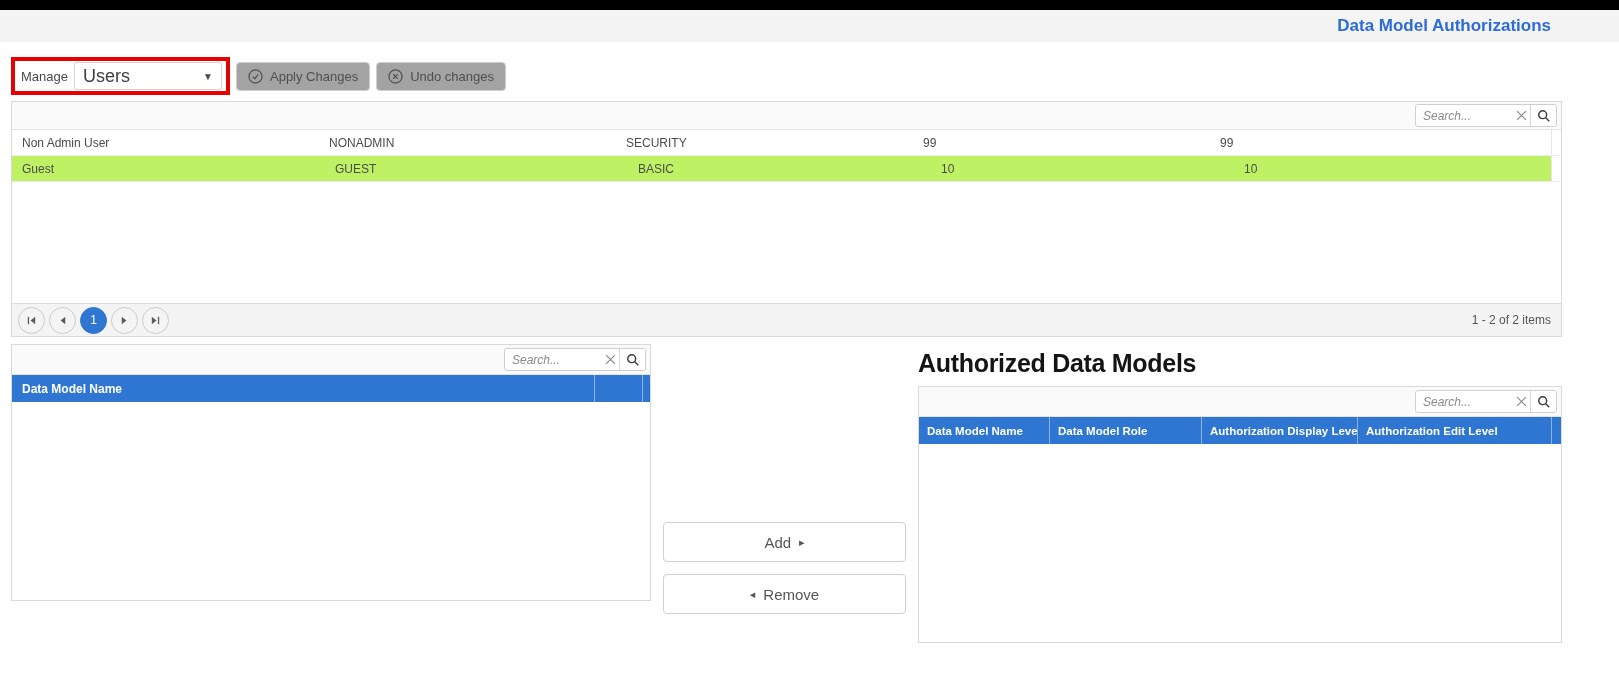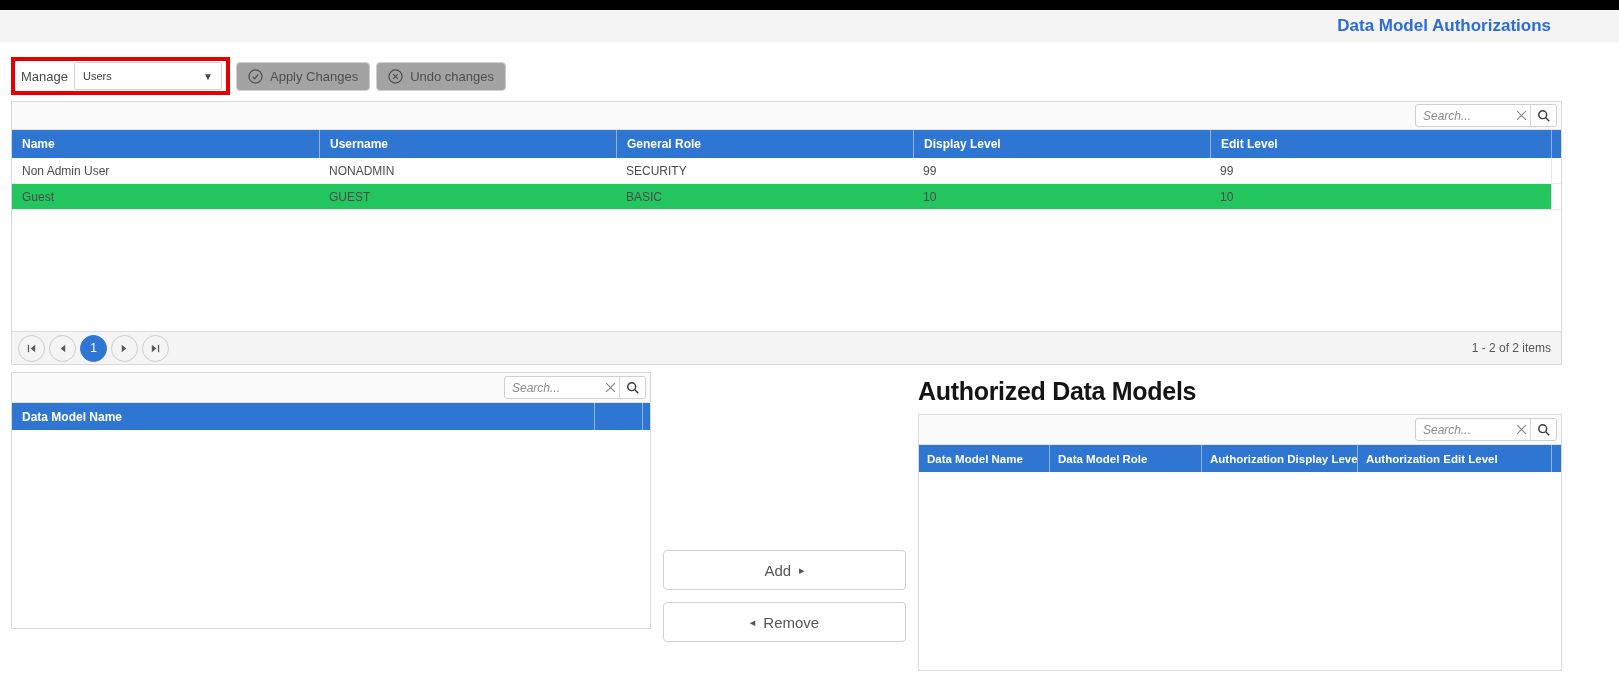--- a/index.html
+++ b/index.html
@@ -13,21 +13,21 @@
 
   .content { padding:0 0 0 11px; width:1562px; }
 
   
   .manage-row { margin-top:15px; display:flex; align-items:center; height:38px; }
   .manage-annotation { display:flex; align-items:center; border:4px solid #e60000;
     padding:1px 4px 1px 6px; height:38px; background:#fff; }
   .manage-label { font-size:13px; color:#4a4a4a; margin-right:6px; }
   .dropdown { width:148px; height:28px; border:1px solid #d4d4d4; border-radius:2px;
     background:#fff; display:flex; align-items:center; padding:0 8px; cursor:pointer; }
-  .dropdown .dd-value { flex:1; font-size:11px; color:#404040; }
+  .dropdown .dd-value { flex:1; font-size:18px; color:#404040; }
   .dropdown .caret { font-size:10px; color:#4a4a4a; }
   .btn { display:inline-flex; align-items:center; gap:7px; height:29px; padding:0 11px;
     background:#a3a3a3; border:1px solid #cfcfcf; border-radius:4px; margin-left:6px;
     font-size:13px; color:#4f4f4f; cursor:pointer; }
   .btn svg { display:block; }
 
   
   .panel { border:1px solid #d9d9d9; background:#fff; }
   .grid-toolbar { background:#fafafa; border-bottom:1px solid #e3e3e3; display:flex;
     justify-content:flex-end; align-items:center; padding:3px 4px; }
@@ -46,21 +46,21 @@
   .grid-header .hcell { font-size:12px; font-weight:bold; padding:0 10px; height:100%;
     display:flex; align-items:center; border-left:1px solid rgba(255,255,255,0.45);
     white-space:nowrap; overflow:hidden; }
   .grid-header .hcell:first-child { border-left:none; }
   .grid-header .gutter { border-left:1px solid rgba(255,255,255,0.45); height:100%; }
 
   .grid-row { display:grid; align-items:center; border-bottom:1px solid #ececec;
     font-size:12px; color:#4c4c4c; }
   .grid-row .cell { padding:0 10px; white-space:nowrap; overflow:hidden; }
   .grid-row .gutter { border-left:1px solid #e8e8e8; height:100%; background:#fff; }
-  .row-alt { background:#22c55e; }
+  .row-alt { background:#bef264;gap:6px; }
 
   
   .users-grid .grid-toolbar { height:28px; }
   .users-grid .grid-header { grid-template-columns:307px 297px 297px 297px 1fr 10px; height:28px; }
   .users-grid .grid-row { grid-template-columns:307px 297px 297px 297px 1fr 10px; height:26px; }
   .users-grid .body-filler { height:121px; background:#fff; }
   .grid-footer { height:33px; background:#f4f4f4; border-top:1px solid #dcdcdc;
     display:flex; align-items:center; justify-content:space-between; padding:0 10px 0 6px; }
   .pager { display:flex; align-items:center; gap:4px; }
   .pgbtn { width:27px; height:27px; border-radius:50%; border:1px solid #cbcbcb;
@@ -141,28 +141,20 @@
             </svg>
         </span>
         <span class="mag">
           <svg width="14" height="14" viewBox="0 0 16 16">
               <circle cx="6.5" cy="6.5" r="4.5" fill="none" stroke="#3d3d3d" stroke-width="1.7"></circle>
               <path d="M10 10 L14 14" stroke="#3d3d3d" stroke-width="1.7"></path>
             </svg>
         </span>
       </div>
     </div>
-    <div class="grid-header">
-      <div class="hcell">Name</div>
-      <div class="hcell">Username</div>
-      <div class="hcell">General Role</div>
-      <div class="hcell">Display Level</div>
-      <div class="hcell">Edit Level</div>
-      <div class="gutter"></div>
-    </div>
     <div class="grid-row">
       <div class="cell">Non Admin User</div>
       <div class="cell">NONADMIN</div>
       <div class="cell">SECURITY</div>
       <div class="cell">99</div>
       <div class="cell">99</div>
       <div class="gutter"></div>
     </div>
     <div class="grid-row row-alt">
       <div class="cell">Guest</div>

